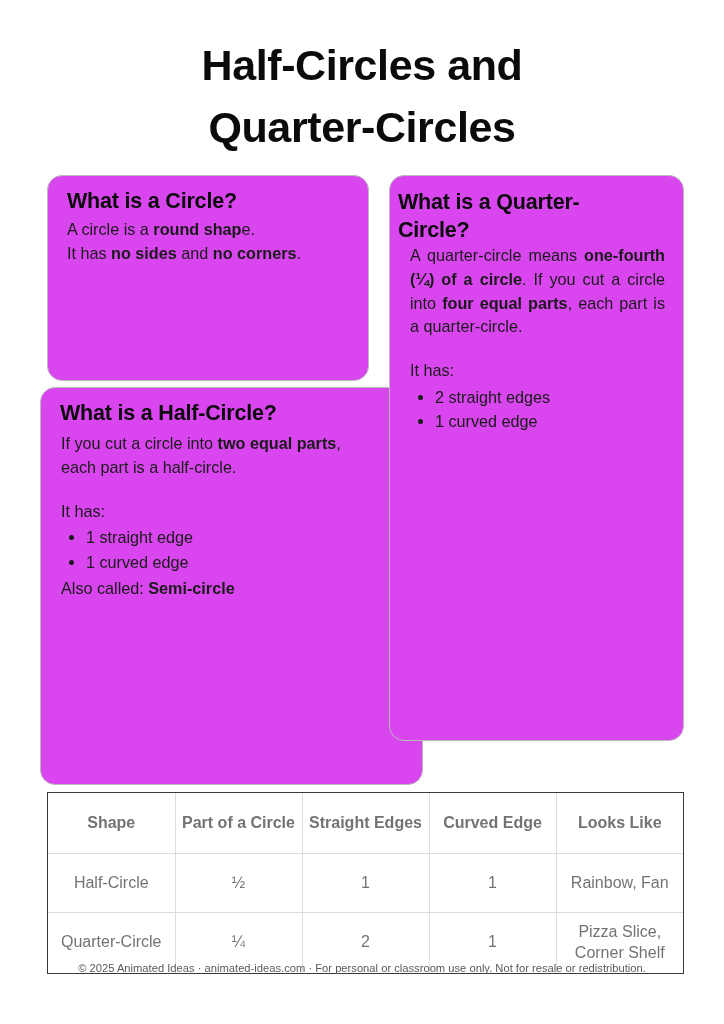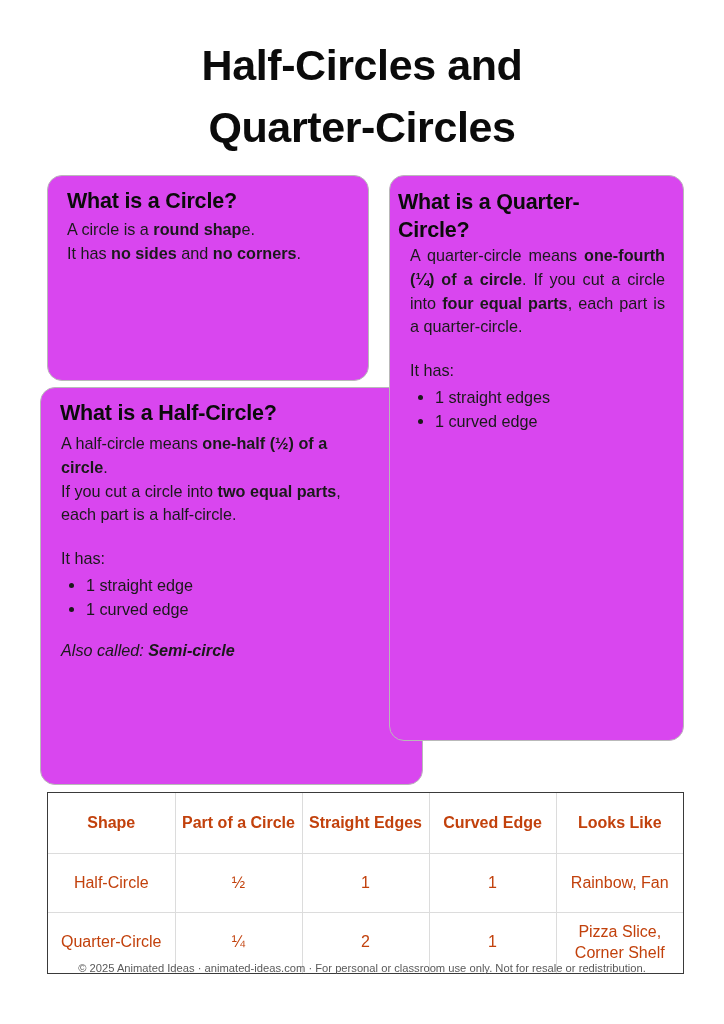--- a/index.html
+++ b/index.html
@@ -89,21 +89,21 @@
   ul.bullets {
     margin: 2px 0 0 0;
     padding-left: 25px;
     list-style: disc;
   }
   ul.bullets li {
     font-size: 16.2px;
     line-height: 1.5;
     color: #1a1a1a;
   }
-  .alsocalled { margin-top: 17px; font-style: italic; }
+  .alsocalled { margin-top: 3px; }
 
   
   .icon-row {
     position: absolute;
     display: flex;
     align-items: flex-end;
   }
   .icon-cell {
     display: flex;
     flex-direction: column;
@@ -132,21 +132,21 @@
     border-collapse: collapse;
     width: 100%;
     table-layout: fixed;
   }
   table.cmp th, table.cmp td {
     border-left: 1px solid #dcdcdc;
     border-bottom: 1px solid #dcdcdc;
     text-align: center;
     vertical-align: middle;
     padding: 9px 4px;
-    color: #c2410c;
+    color: #737373;
   }
   table.cmp th:first-child, table.cmp td:first-child { border-left: none; }
   table.cmp tr:last-child td { border-bottom: none; }
   table.cmp th {
     font-size: 16px;
     font-weight: bold;
     line-height: 1.25;
     height: 42px;
   }
   table.cmp td {
@@ -241,40 +241,39 @@
         <div class="icon-label">coin</div>
       </div>
 
     </div>
   </div>
 
   <div class="card" id="card-half">
     <div class="card-h">What is a Half-Circle?</div>
 
     <div class="body-text" id="half-copy">
-      <div><span>A half-circle means </span><b>one-half (½) of a circle</b><span>.</span></div>
       <div><span>If you cut a circle into </span><b>two equal parts</b><span>, each part is a half-circle.</span></div>
       <div class="ithas">It has:</div>
       <ul class="bullets">
         <li>1 straight edge</li>
         <li>1 curved edge</li>
       </ul>
       <div class="alsocalled"><span>Also called: </span><b>Semi-circle</b></div>
     </div>
 
   </div>
 
   <div class="card" id="card-quarter">
     <div class="card-h">What is a Quarter-Circle?</div>
 
     <div class="body-text" id="quarter-copy">
       <div><span>A quarter-circle means </span><b>one-fourth (¼) of a circle</b><span>. If you cut a circle into </span><b>four equal parts</b><span>, each part is a quarter-circle.</span></div>
       <div class="ithas nojust">It has:</div>
       <ul class="bullets nojust">
-        <li>1 straight edges</li>
+        <li>2 straight edges</li>
         <li>1 curved edge</li>
       </ul>
     </div>
 
   </div>
 
   <div id="table-wrap">
     <table class="cmp">
       <thead>
         <tr>

